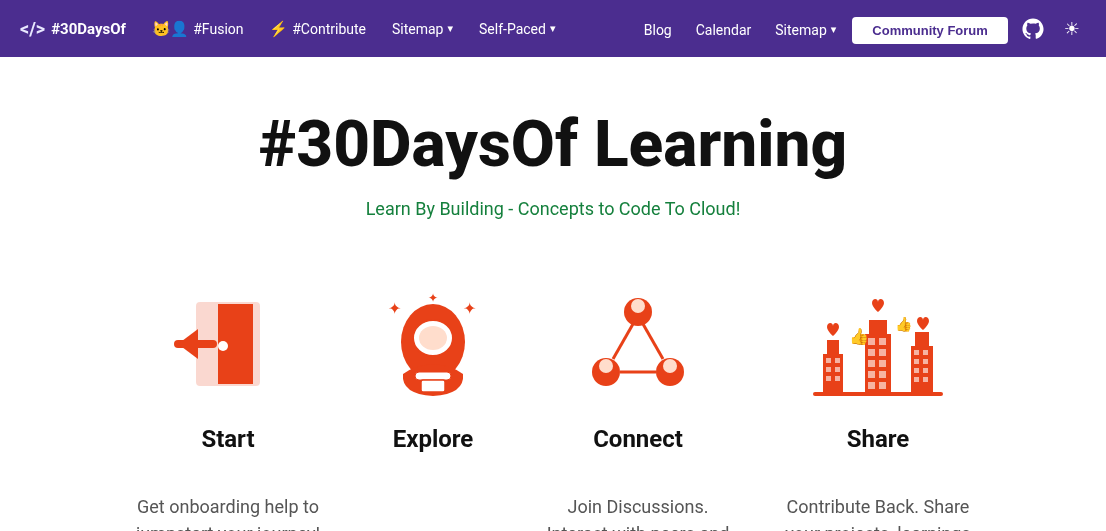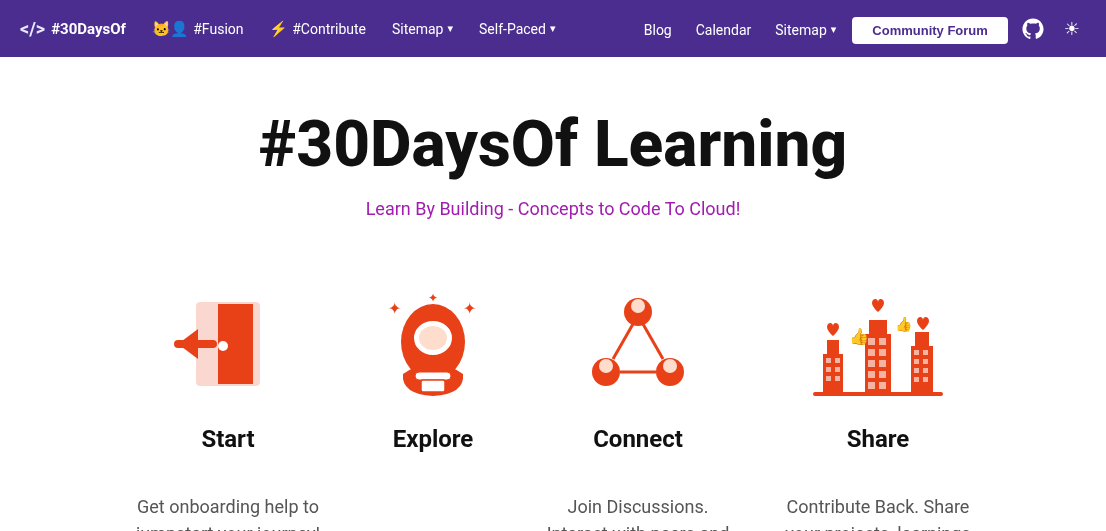--- a/index.html
+++ b/index.html
@@ -81,21 +81,21 @@
       padding: 50px 20px 30px;
     }
     .hero h1 {
       font-size: 64px;
       font-weight: 800;
       color: #111;
       margin-bottom: 16px;
     }
     .hero p {
       font-size: 18px;
-      color: #a21caf;
+      color: #15803d;
     }
 
     
     .cards-section {
       display: flex;
       justify-content: center;
       gap: 40px;
       padding: 30px 60px 40px;
     }
     .card {

